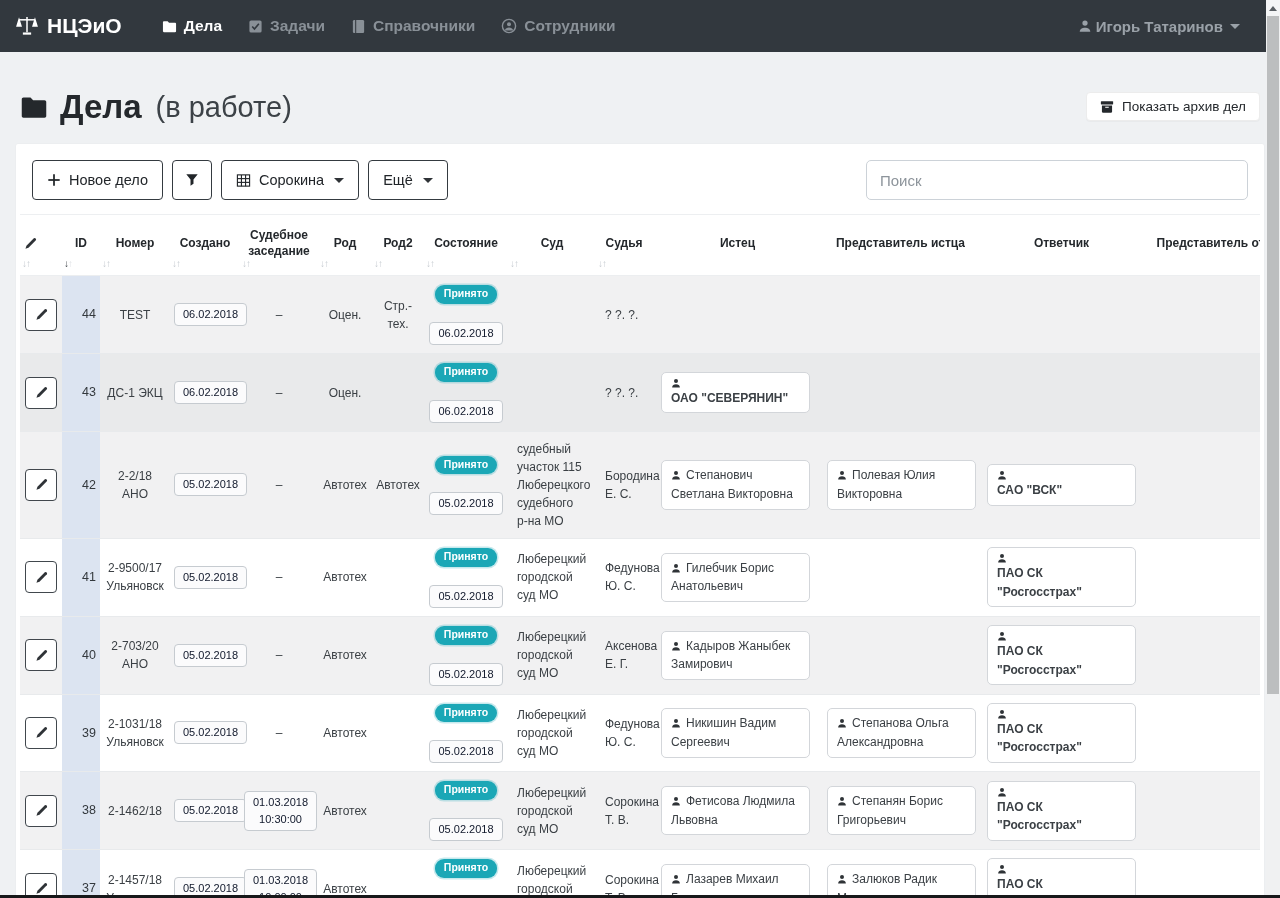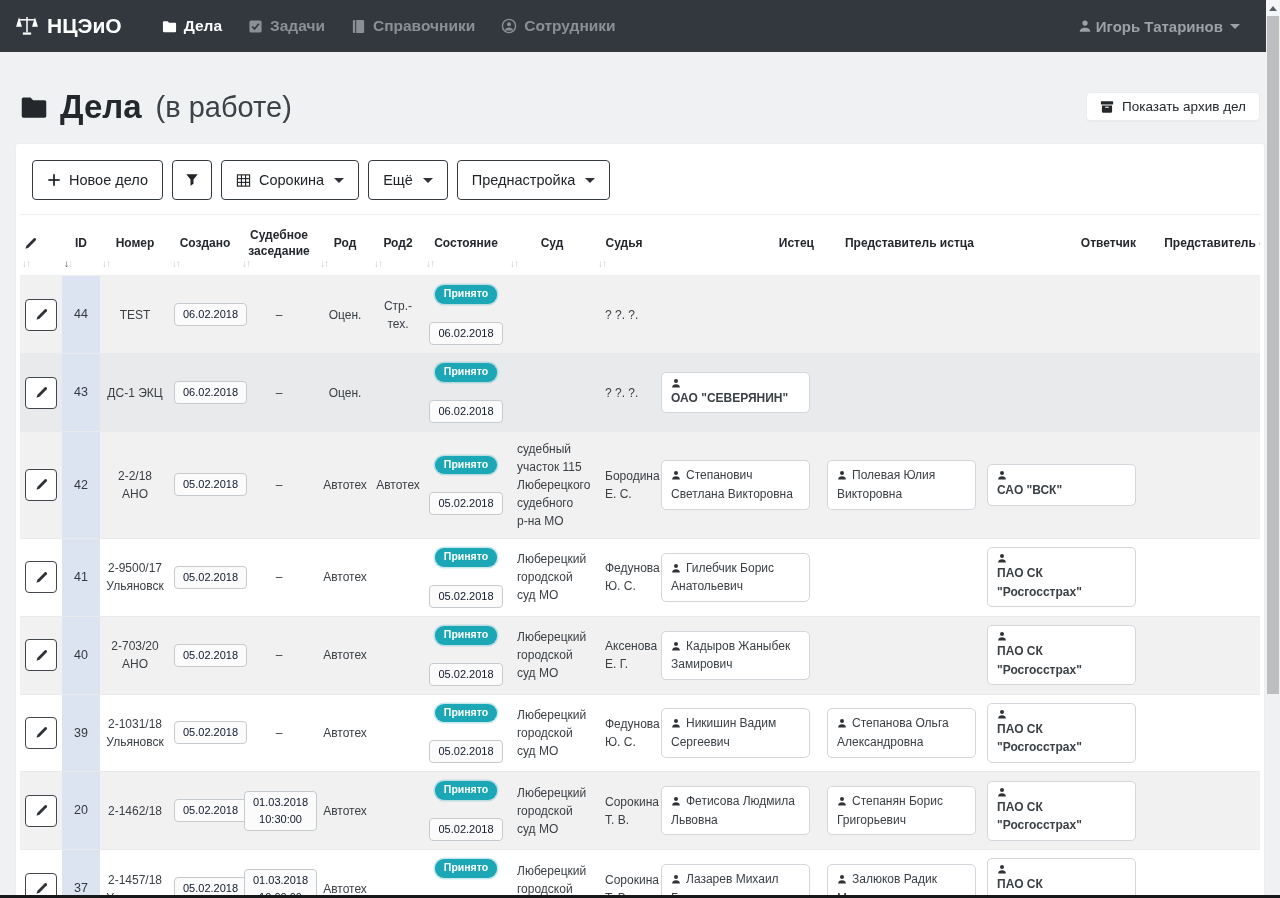--- a/index.html
+++ b/index.html
@@ -45,35 +45,35 @@
   .search { margin-left:auto; width:382px; height:40px; border:1px solid #ccd2d8; border-radius:5px;
             padding:0 13px; font-size:15px; font-family:inherit; color:#495057; outline:none; }
   .search::placeholder { color:#8d949b; }
 
   
   .table-wrap { overflow:hidden; }
   table { border-collapse:collapse; table-layout:fixed; width:1270px; }
   thead th { position:relative; font-size:12px; font-weight:bold; color:#24282c; text-align:center;
              padding:12px 4px 16px; line-height:1.35; border-top:1px solid #edeff1; border-bottom:1px solid #eceef0;
              vertical-align:middle; cursor:pointer; }
-  thead th.l { text-align:right; padding-left:9px; }
+  thead th.l { text-align:center; padding-left:9px; }
   thead th .th-label.nowrap { white-space:nowrap; display:block; }
   .sort { position:absolute; left:2px; bottom:5px; font-size:10px; color:#c6cbd0;
           letter-spacing:-1px; font-weight:normal; }
   .sort b { color:#3c4247; font-weight:bold; }
   .sort i { font-style:normal; color:#dfe2e5; }
 
   tbody td { padding:8px 4px; font-size:12px; color:#3b4045; text-align:center;
              vertical-align:middle; border-top:1px solid #e8eaec; line-height:1.5; }
   tbody tr:first-child td { border-top:none; }
   tbody td.l { text-align:left; padding-left:9px; padding-right:9px; }
   tr.shade-light { background:#f1f1f2; }
   tr.shade-dark  { background:#e9eaeb; }
   tr.shade-white { background:#ffffff; }
-  td.idcol { background:var(--c-idcol,#dce4f1); font-size:12.5px; color:#33383d; }
+  td.idcol { background:var(--c-idcol,#dce4f1); font-size:12.5px; color:#33383d;text-align:right; }
 
   .edit-btn { width:32px; height:32px; background:#fff; border:1px solid #41474d; border-radius:4px;
               display:inline-flex; align-items:center; justify-content:center; cursor:pointer; }
   .chip { display:inline-block; border:1px solid #c6cbd0; background:#fbfbfc; border-radius:4px;
           padding:2px 8px; font-size:11px; color:#0f172a; line-height:1.55; }
   .chip .ln { display:block; }
   .badge { display:inline-block; background:var(--c-badge,#1ba7b6); color:#fff; font-size:10.5px;
            font-weight:bold; padding:1px 9px 2px; border-radius:9px; margin-bottom:18px;
            box-shadow:0 0 0 1.5px rgba(27,167,182,.25); }
   .num-line { display:block; }
@@ -209,24 +209,21 @@
               <line x1="10.2" y1="2" x2="10.2" y2="14"></line>
             </svg>
           </span>
         <span>Сорокина</span>
         <span class="caret dark"></span>
       </button>
       <button class="btn">
         <span>Ещё</span>
         <span class="caret dark"></span>
       </button>
-      <button class="btn">
-        <span>Преднастройка</span>
-        <span class="caret dark"></span>
-      </button>
+      <input class="search" type="text" placeholder="Поиск" style="">
     </div>
 
     <div class="table-wrap">
       <table id="cases-table">
         <colgroup>
           <col style="width:42px">
             <col style="width:38px">
             <col style="width:70px">
             <col style="width:70px">
           <col style="width:78px">
@@ -477,21 +474,21 @@
               <td class="l"></td>
             </tr>
             <tr class="shade-light">
               <td><button class="edit-btn">
                   <span class="icon ">
                     <svg width="13" height="13" viewBox="0 0 16 16" fill="#2f3337">
                       <path d="M12.1 1.6a1.8 1.8 0 0 1 2.5 2.5L5.5 13.2 1.8 14.4 3 10.7z"></path>
                     </svg>
                   </span>
                 </button></td>
-              <td class="idcol">20</td>
+              <td class="idcol">38</td>
               <td>
                 <span class="num-line">2-1462/18</span>
               </td>
               <td><span class="chip"><span class="ln">05.02.2018</span></span></td>
               <td><span class="chip"><span class="ln">01.03.2018</span><span class="ln">10:30:00</span></span></td>
               <td>Автотех</td>
               <td></td>
               <td><span class="badge">Принято</span><br><span class="chip"><span class="ln">05.02.2018</span></span></td>
               <td class="l">Люберецкий городской суд МО</td>
               <td class="l">Сорокина Т. В.</td>

